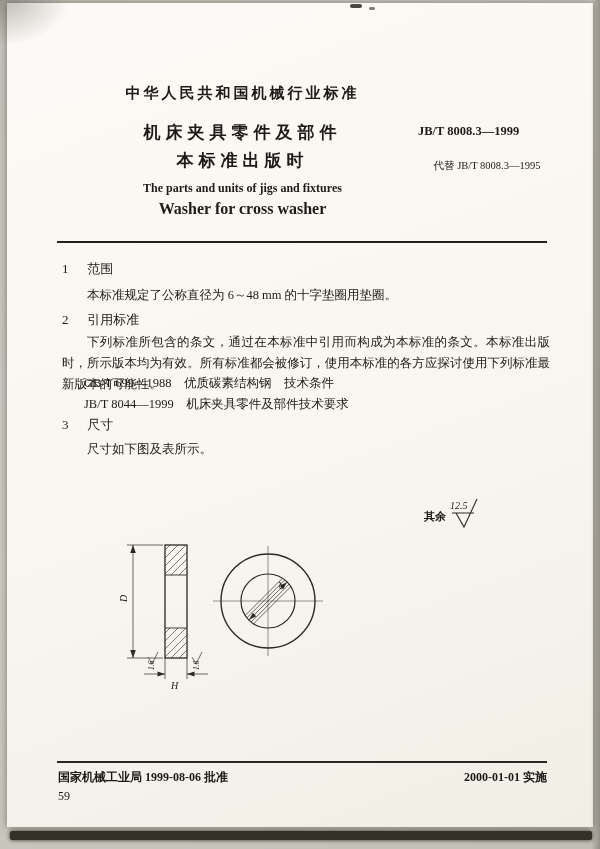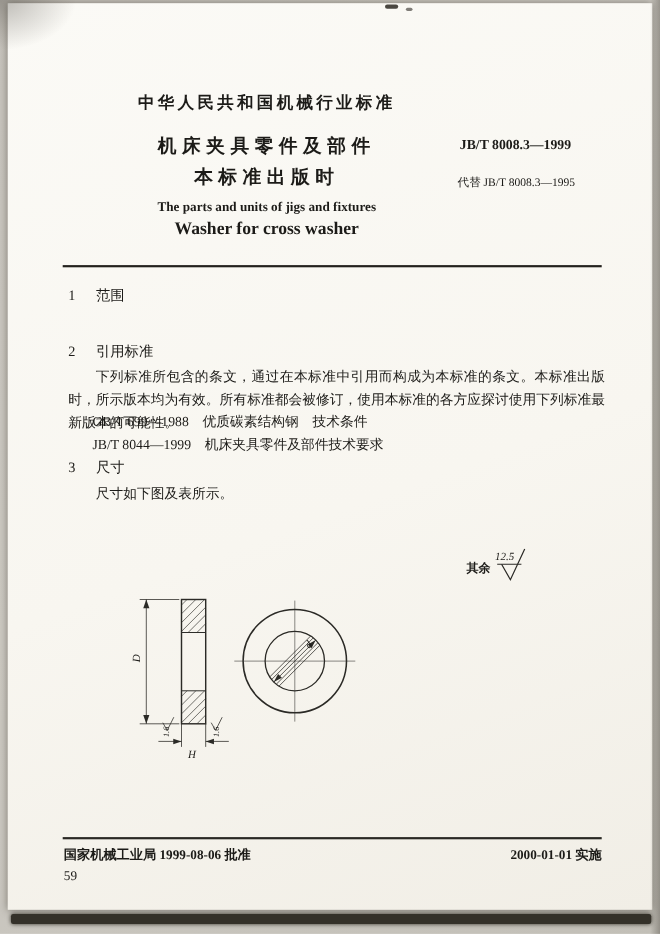--- a/index.html
+++ b/index.html
@@ -23,21 +23,21 @@
   .speck.s2{left:369px; top:7px; width:6px; height:3px; opacity:.7;}
   .bottom-band{position:absolute; left:10px; top:831px; width:582px; height:9px;
     background:#343129; box-shadow:0 0 4px #343129; border-radius:2px;}
 
   .abs{position:absolute;}
   .center-col{left:55px; width:375px; text-align:center;font-family:Liberation Serif, serif;}
   .org-line{top:84px; font-size:15px; font-weight:bold; letter-spacing:3px;}
   .title1{top:121px; font-size:17px; font-weight:bold; letter-spacing:5px;}
   .title2{top:149px; font-size:17px; font-weight:bold; letter-spacing:5px;}
   .std-no{left:418px; top:124px; width:142px; font-size:12.5px; font-weight:bold;}
-  .replaces{left:416px; top:159px; width:142px; font-size:10.5px;}
+  .replaces{left:416px; top:159px; width:142px; font-size:10.5px;text-align:center;}
   .en1{top:181px; font-size:12px; font-weight:bold;}
   .en2{top:200px; font-size:16px; font-weight:bold;}
   .rule-top{left:57px; top:241px; width:490px; height:2px; background:#23211d;}
 
   .sec-head{left:62px; font-weight:normal; font-size:13px;}
   .sec-head .sec-num{display:inline-block; width:22px;}
   .sec1-head{top:260px;} .sec2-head{top:311px;} .sec3-head{top:416px;}
   .para{left:62px; width:488px; font-size:12.5px; line-height:21px;
         text-indent:2em; text-align:justify;}
   .p1{top:285px;} .p2{top:332px;} .p3{top:439px;}
@@ -73,20 +73,21 @@
   <div class="abs std-no">JB/T 8008.3—1999</div>
   <div class="abs replaces">代替 JB/T 8008.3—1995</div>
   <div class="abs center-col en1">The parts and units of jigs and fixtures</div>
   <div class="abs center-col en2">Washer for cross washer</div>
   <div class="abs rule-top"></div>
 
   <div class="abs sec-head sec1-head">
     <span class="sec-num">1</span>
     <span>范围</span>
   </div>
+  <div class="abs para p1">本标准规定了公称直径为 6～48 mm 的十字垫圈用垫圈。</div>
 
   <div class="abs sec-head sec2-head">
     <span class="sec-num">2</span>
     <span>引用标准</span>
   </div>
   <div class="abs para p2">下列标准所包含的条文，通过在本标准中引用而构成为本标准的条文。本标准出版时，所示版本均为有效。所有标准都会被修订，使用本标准的各方应探讨使用下列标准最新版本的可能性。</div>
   <div class="abs ref ref1">GB/T 699—1988　优质碳素结构钢　技术条件</div>
   <div class="abs ref ref2">JB/T 8044—1999　机床夹具零件及部件技术要求</div>
 
   <div class="abs sec-head sec3-head">

